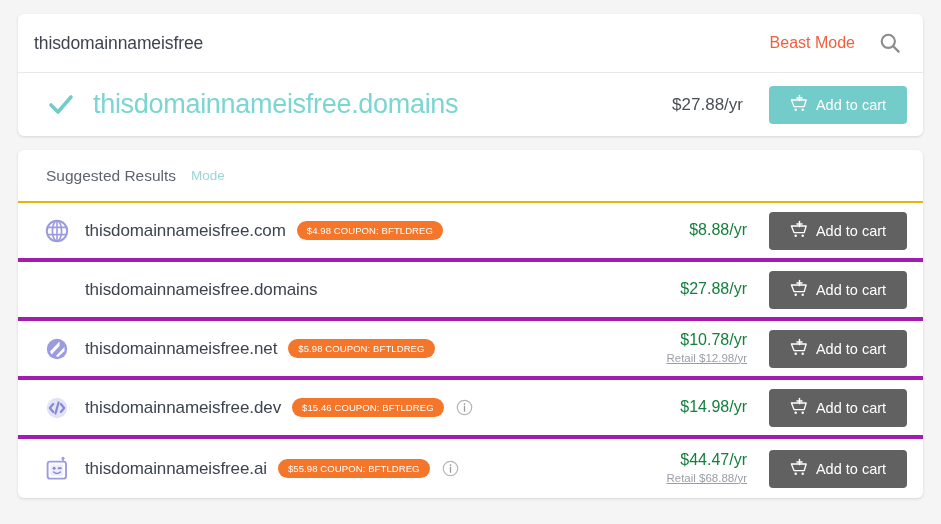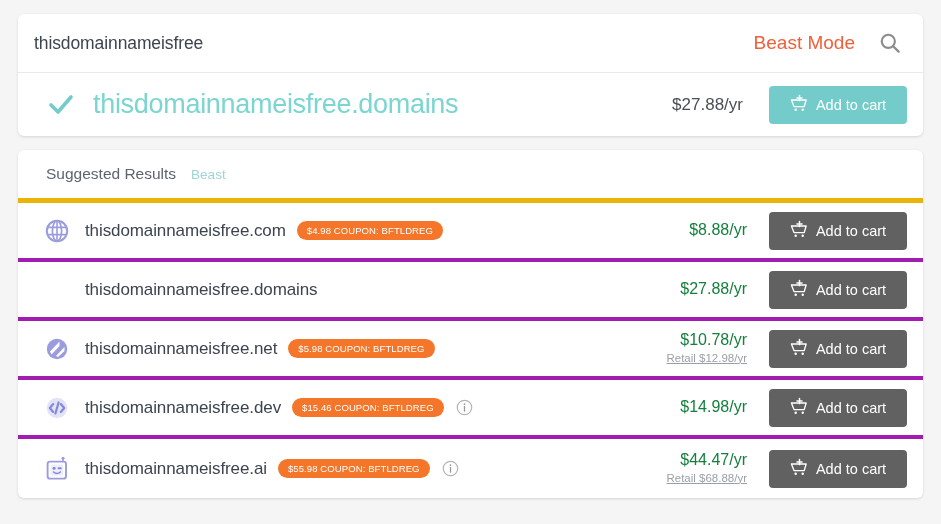--- a/index.html
+++ b/index.html
@@ -40,21 +40,21 @@
     border: none;
     outline: none;
     font-family: "Liberation Sans", sans-serif;
     font-size: 17.5px;
     color: #3d4450;
     background: transparent;
     letter-spacing: -0.1px;
   }
 
   .beast-mode {
-    font-size: 19px;
+    font-size: 16px;
     color: #f0603c;
     margin-right: 22px;
     white-space: nowrap;
     cursor: pointer;
   }
 
   .search-icon-btn {
     display: flex;
     align-items: center;
     justify-content: center;
@@ -131,21 +131,21 @@
     box-shadow: 0 1px 3px rgba(0,0,0,0.13);
     margin-top: 14px;
     overflow: hidden;
   }
 
   .suggest-head {
     display: flex;
     align-items: center;
     height: 53px;
     padding: 0 16px 0 28px;
-    border-bottom: 5px solid #eab308;
+    border-bottom: 2px solid #eab308;
   }
 
   .suggest-title {
     font-size: 15.5px;
     color: #5d6470;
   }
 
   .hide-link {
     font-size: 13.5px;
     color: #9ed5d6;
@@ -275,21 +275,21 @@
         <span>Add to cart</span>
       </button>
     </div>
 
   </div>
 
   <div class="suggest-card">
 
     <div class="suggest-head">
       <span class="suggest-title">Suggested Results</span>
-      <span class="hide-link">Beast</span>
+      <span class="hide-link">Mode</span>
     </div>
 
     <div class="result-row">
       <div class="row-left">
         <span class="tld-icon">
           <svg width="26" height="26" viewBox="0 0 26 26" fill="none">
             <circle cx="13" cy="13" r="10.2" stroke="#9b9ce0" stroke-width="2"></circle>
             <ellipse cx="13" cy="13" rx="4.6" ry="10.2" stroke="#9b9ce0" stroke-width="1.7"></ellipse>
             <line x1="3.2" y1="9.4" x2="22.8" y2="9.4" stroke="#9b9ce0" stroke-width="1.7"></line>
             <line x1="3.2" y1="16.6" x2="22.8" y2="16.6" stroke="#9b9ce0" stroke-width="1.7"></line>

